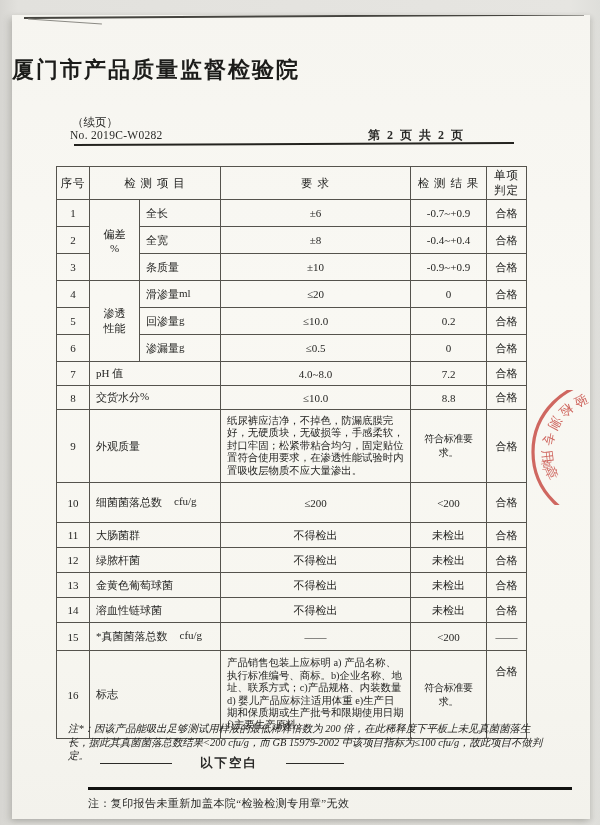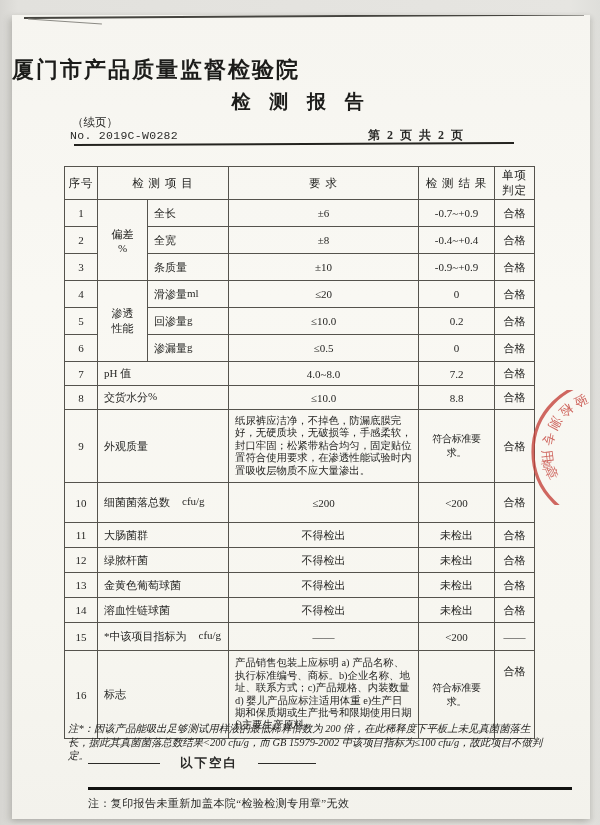--- a/index.html
+++ b/index.html
@@ -20,62 +20,61 @@
   .top-edge{position:absolute;left:12px;top:2px;width:560px;height:2px;
     background:#45443f;transform:rotate(-0.35deg);transform-origin:left center;}
   .fold-mark{position:absolute;left:16px;top:6px;width:74px;height:1px;
     background:#8b8a84;transform:rotate(4deg);}
 
   .institute{position:absolute;top:40px;left:0;width:100%;
     font-size:22px;font-weight:bold;letter-spacing:2px;color:#1c1c1a;}
   .report-title{position:absolute;top:74px;left:0;width:100%;text-align:center;
     font-size:19px;font-weight:bold;letter-spacing:7px;color:#1c1c1a;}
   .continuation{position:absolute;top:100px;left:60px;font-size:11.5px;}
-  .no-line{position:absolute;top:114px;left:58px;font-size:11.5px;letter-spacing:.3px;font-family:Liberation Mono, monospace;}
+  .no-line{position:absolute;top:114px;left:58px;font-size:11.5px;letter-spacing:.3px;}
   .page-ind{position:absolute;top:112px;left:356px;font-size:12px;font-weight:bold;letter-spacing:2px;}
   .header-rule{position:absolute;top:128px;left:62px;width:440px;height:2px;background:#24231f;
     transform:rotate(-0.25deg);}
 
-  table.report{position:absolute;top:151px;left:52px;border-collapse:collapse;table-layout:fixed;
+  table.report{position:absolute;top:151px;left:44px;border-collapse:collapse;table-layout:fixed;
     width:470px;border-radius:27px;}
   .report th,.report td{border:1px solid #55534d;font-size:11px;text-align:center;
     vertical-align:middle;padding:1px 2px;color:#262624;overflow:hidden;}
   .report th{font-weight:normal;font-size:11.5px;letter-spacing:1px;}
   .pre{white-space:pre-line;}
   .c-item,.c-item-m{text-align:left !important;padding-left:6px !important;}
   .iu{display:flex;padding-right:14px;}
   .iu2{display:flex;gap:12px;}
   .iu3{display:flex;}
   .longtext{font-size:10.4px !important;line-height:12.4px;text-align:left !important;
     padding:3px 6px !important;}
   .fit{font-size:10px !important;letter-spacing:-.3px;padding:2px 13px !important;}
   .vtop{vertical-align:top !important;padding-top:13px !important;}
 
   .footnote{position:absolute;top:707px;left:56px;width:478px;font-size:10.4px;
     line-height:13.6px;color:#242422;font-style:italic;}
-  .blank-row{position:absolute;top:740px;left:76px;display:flex;align-items:center;gap:20px;}
+  .blank-row{position:absolute;top:740px;left:88px;display:flex;align-items:center;gap:28px;}
   .dash-line{height:0;border-top:1.6px solid #2c2b28;}
   .dash-a{width:72px;}
   .dash-b{width:58px;}
   .blank-label{font-size:12.5px;font-weight:bold;letter-spacing:2px;}
   .bottom-rule{position:absolute;top:772px;left:76px;width:484px;height:2.6px;background:#121210;}
   .copy-note{position:absolute;top:781px;left:76px;font-size:11px;letter-spacing:.4px;}
 
   .stamp{position:absolute;left:501px;top:375px;width:90px;height:115px;opacity:.8;}
 </style>
 </head>
 <body>
 
 <div class="scan-bg">
   <div class="paper">
     <div class="top-edge"></div>
     <div class="fold-mark"></div>
 
     <div class="institute">厦门市产品质量监督检验院</div>
-    <div class="report-title">检 测 报 告</div>
     <div class="continuation">（续页）</div>
     <div class="no-line">No. 2019C-W0282</div>
     <div class="page-ind">第 2 页  共 2 页</div>
     <div class="header-rule"></div>
 
     <table class="report">
       <colgroup>
         <col style="width:33px">
           <col style="width:50px">
           <col style="width:81px">
@@ -216,21 +215,21 @@
         <td>14</td>
         <td colspan="2" class="c-item-m">溶血性链球菌</td>
         <td>不得检出</td>
         <td>未检出</td>
         <td>合格</td>
       </tr>
       <tr style="height:28px">
         <td>15</td>
         <td colspan="2" class="c-item-m">
           <div class="iu2">
-                <span>*中该项目指标为</span>
+                <span>*真菌菌落总数</span>
                 <span>cfu/g</span>
               </div>
         </td>
         <td>——</td>
         <td>&lt;200</td>
         <td>——</td>
       </tr>
       <tr style="height:88px">
         <td>16</td>
         <td colspan="2" class="c-item-m">标志</td>

